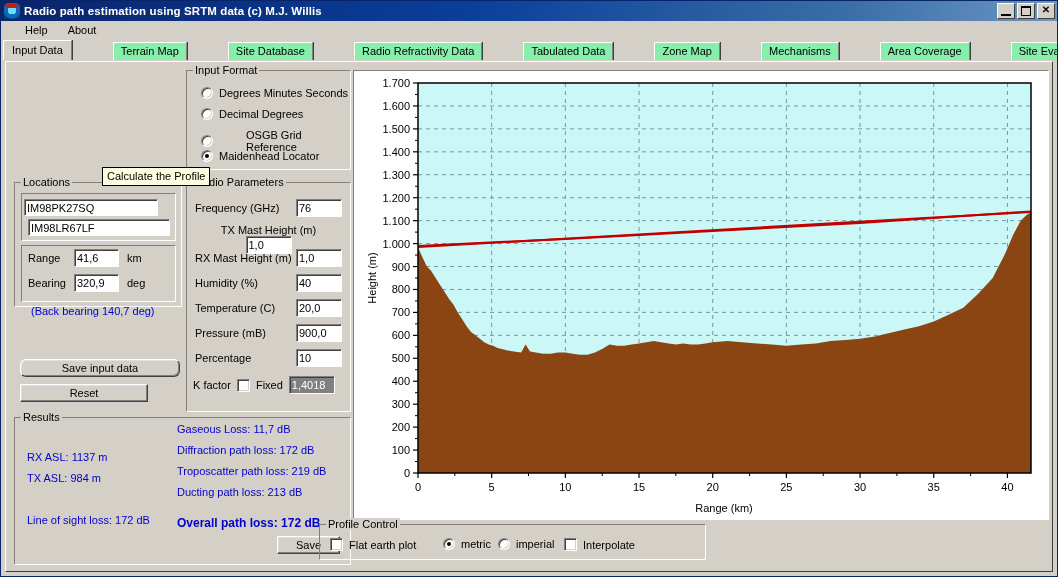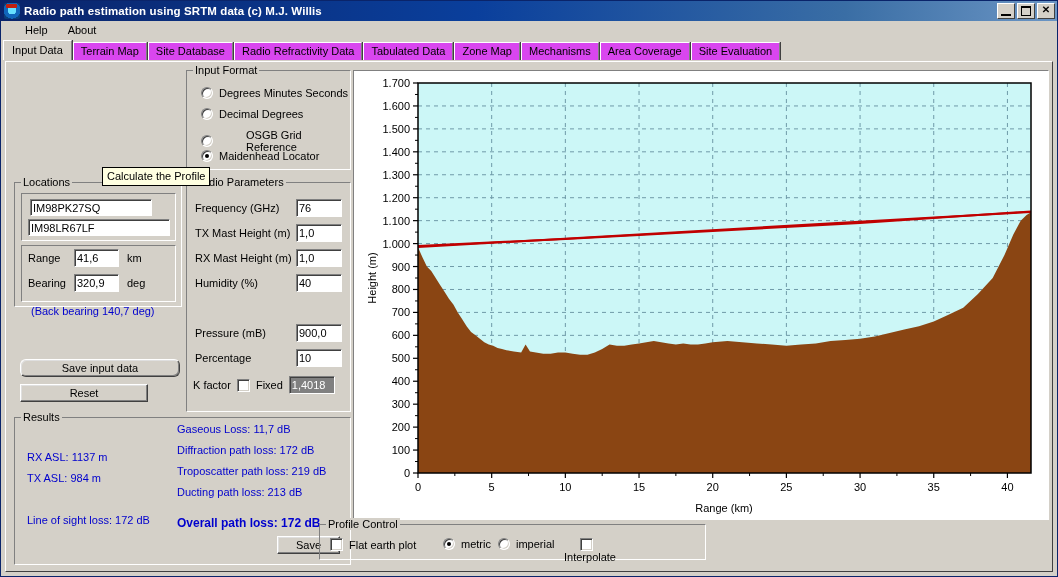--- a/index.html
+++ b/index.html
@@ -78,27 +78,28 @@
     position: relative;
     height: 19px;
     margin: 2px 0 0 4px;
     display: flex; align-items: flex-end;
     font-size: 11px;
   }
   .tab {
     height: 17px; line-height: 17px;
     padding: 0 7px;
     margin-right: 1px;
-    background: #d946ef;
+    background: #86efac;
     border: 1px solid;
     border-color: #ffffff #808080 #d4d0c8 #ffffff;
     border-bottom: none;
     box-shadow: 1px 0 0 #404040;
     color: #000;
     white-space: nowrap;
+    margin-left: 40px;
   }
   .tab.active {
     height: 19px; line-height: 18px;
     padding: 0 8px;
     margin-left: -2px;
     font-weight: normal;
     background: #d4d0c8;
     position: relative;
     z-index: 3;
   }
@@ -309,21 +310,21 @@
       </div>
       <div class="radio-row" style="position:absolute; left:14px; top:79px;">
         <span class="radio on"></span>
         <span>Maidenhead Locator</span>
       </div>
     </div>
 
     <div class="group" id="locations-group">
       <div class="legend">Locations</div>
       <div class="loc-sub" style="left:6px; top:10px; width:155px; height:48px;">
-        <div class="tbox" style="position:absolute; left:8px; top:5px; width:122px; height:17px;">IM98PK27SQ</div>
+        <div class="tbox" style="position:absolute; left:2px; top:5px; width:134px; height:17px;">IM98PK27SQ</div>
         <div class="tbox" style="position:absolute; left:6px; top:25px; width:142px; height:17px;">IM98LR67LF</div>
       </div>
       <div class="loc-sub" style="left:6px; top:62px; width:155px; height:57px;">
         <div style="position:absolute; left:6px; top:6px; font-size:11px;">Range</div>
         <div class="tbox" style="position:absolute; left:52px; top:3px; width:45px; height:18px;">41,6</div>
         <div style="position:absolute; left:105px; top:6px; font-size:11px;">km</div>
         <div style="position:absolute; left:6px; top:31px; font-size:11px;">Bearing</div>
         <div class="tbox" style="position:absolute; left:52px; top:28px; width:45px; height:18px;">320,9</div>
         <div style="position:absolute; left:105px; top:31px; font-size:11px;">deg</div>
       </div>
@@ -332,31 +333,35 @@
 
     <div class="btn" style="position:absolute; left:14px; top:297px; width:160px; height:18px; line-height:17px;border-radius:6px;">Save input data</div>
     <div class="btn" style="position:absolute; left:14px; top:322px; width:128px; height:18px; line-height:17px;">Reset</div>
 
     <div class="group" id="radio-params">
       <div class="legend">Radio Parameters</div>
       <div class="rp-row" style="top:16px;">
         <span class="lbl">Frequency (GHz)</span>
         <span class="tbox">76</span>
       </div>
-      <div class="rp-row" style="top:41px;">
+      <div class="rp-row" style="top:41px;flex-direction:column;">
         <span class="lbl">TX Mast Height (m)</span>
         <span class="tbox">1,0</span>
       </div>
       <div class="rp-row" style="top:66px;">
         <span class="lbl">RX Mast Height (m)</span>
         <span class="tbox">1,0</span>
       </div>
       <div class="rp-row" style="top:91px;">
         <span class="lbl">Humidity (%)</span>
         <span class="tbox">40</span>
+      </div>
+      <div class="rp-row" style="top:116px;">
+        <span class="lbl">Temperature (C)</span>
+        <span class="tbox">20,0</span>
       </div>
       <div class="rp-row" style="top:141px;">
         <span class="lbl">Pressure (mB)</span>
         <span class="tbox">900,0</span>
       </div>
       <div class="rp-row" style="top:166px;">
         <span class="lbl">Percentage</span>
         <span class="tbox">10</span>
       </div>
       <div class="rp-row" style="top:193px; left:6px;">
@@ -525,20 +530,20 @@
         <span>Flat earth plot</span>
       </div>
       <div class="radio-row" style="position:absolute; left:123px; top:13px;">
         <span class="radio on"></span>
         <span>metric</span>
       </div>
       <div class="radio-row" style="position:absolute; left:178px; top:13px;">
         <span class="radio"></span>
         <span>imperial</span>
       </div>
-      <div class="check-row" style="position:absolute; left:244px; top:13px;flex-direction:column;">
+      <div class="check-row" style="position:absolute; left:244px; top:13px;">
         <span class="checkbox"></span>
         <span>Interpolate</span>
       </div>
     </div>
 
   </div>
 </div>
 
 </body></html>

